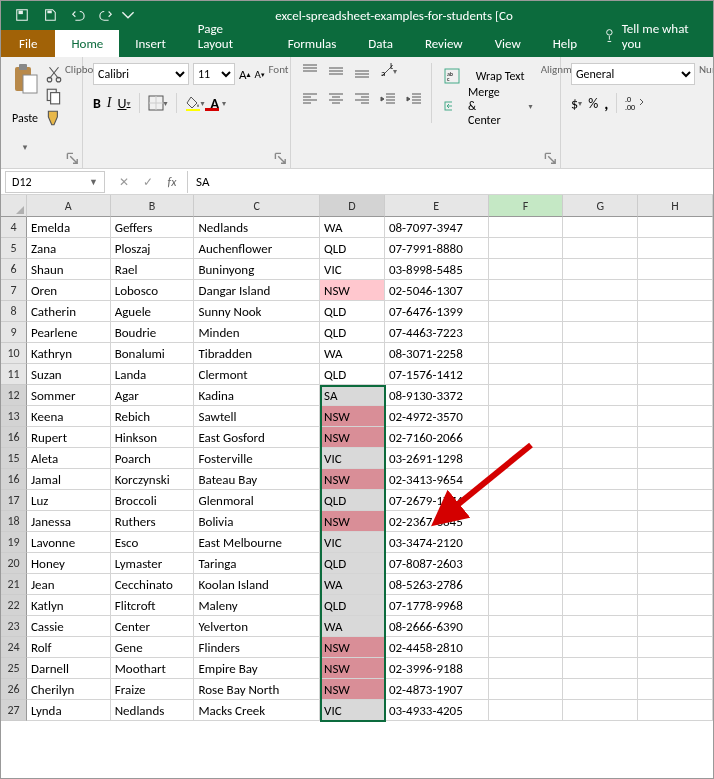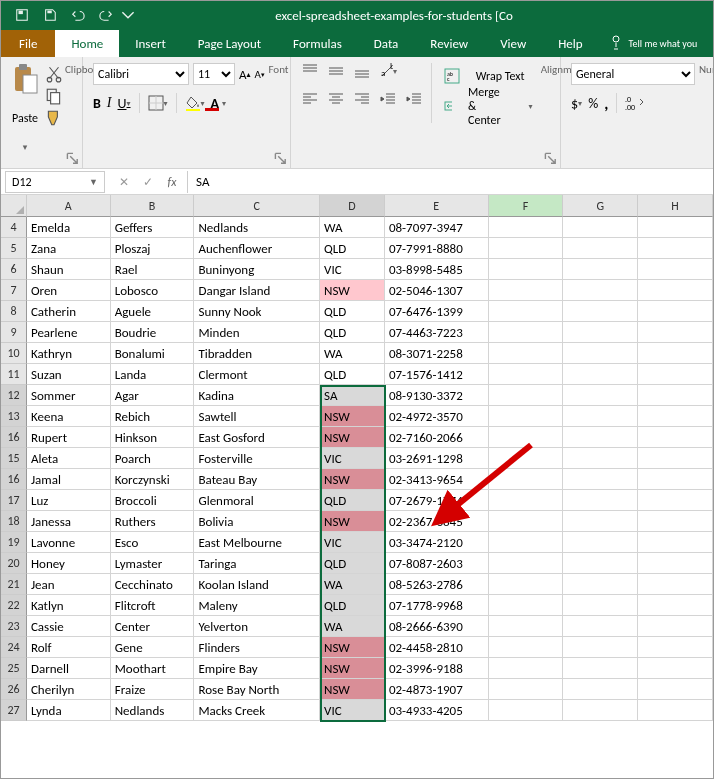--- a/index.html
+++ b/index.html
@@ -6,21 +6,21 @@
 body{width:714px;height:779px;overflow:hidden;background:#fff;position:relative;font-size:12px;border:1px solid #999}
 .titlebar{height:28px;background:#0c6b3d;display:flex;align-items:center;color:#fff}
 .titlebar .qat{display:flex;align-items:center;gap:2px;padding-left:8px}
 .titlebar .qat-btn{width:26px;height:24px;display:flex;align-items:center;justify-content:center;opacity:.9}
 .titlebar .qat-btn svg{width:14px;height:14px}
 .titlebar .title{flex:1;text-align:center;font-size:13px;padding-right:60px}
 .ribbon-tabs{height:28px;background:#0c6b3d;display:flex;align-items:flex-end;color:#fff}
 .ribbon-tabs .tab{padding:6px 16px;font-size:13px;cursor:pointer}
 .ribbon-tabs .tab.file{background:#a16207;padding:6px 18px}
 .ribbon-tabs .tab.active{background:#fff;color:#0c6b3d}
-.ribbon-tabs .tell{display:flex;align-items:center;gap:4px;padding:6px 10px;font-size:10px}
+.ribbon-tabs .tell{display:flex;align-items:center;gap:4px;padding:6px 10px;font-size:13px}
 .ribbon-tabs .tell svg{width:16px;height:16px}
 .ribbon{height:112px;background:#f0f0f0;border-bottom:1px solid #d4d4d4;display:flex}
 .group{border-right:1px solid #d4d4d4;display:flex;flex-direction:row;padding:4px 6px 2px;position:relative}
 .group-body{flex:1;display:flex;align-items:flex-start}
 .group-label{text-align:center;font-size:11px;color:#666;padding:2px 0}
 .dialog-launcher{position:absolute;right:2px;bottom:2px;width:14px;height:14px;display:flex;align-items:center;justify-content:center}
 .paste-col{display:flex;flex-direction:column;align-items:center;gap:16px;padding:2px 4px}
 .paste-col .ico{width:28px;height:32px}
 .mini-col{display:flex;flex-direction:column;gap:4px;padding:4px 2px}
 .mini-btn{width:18px;height:18px;display:flex;align-items:center;justify-content:center}

